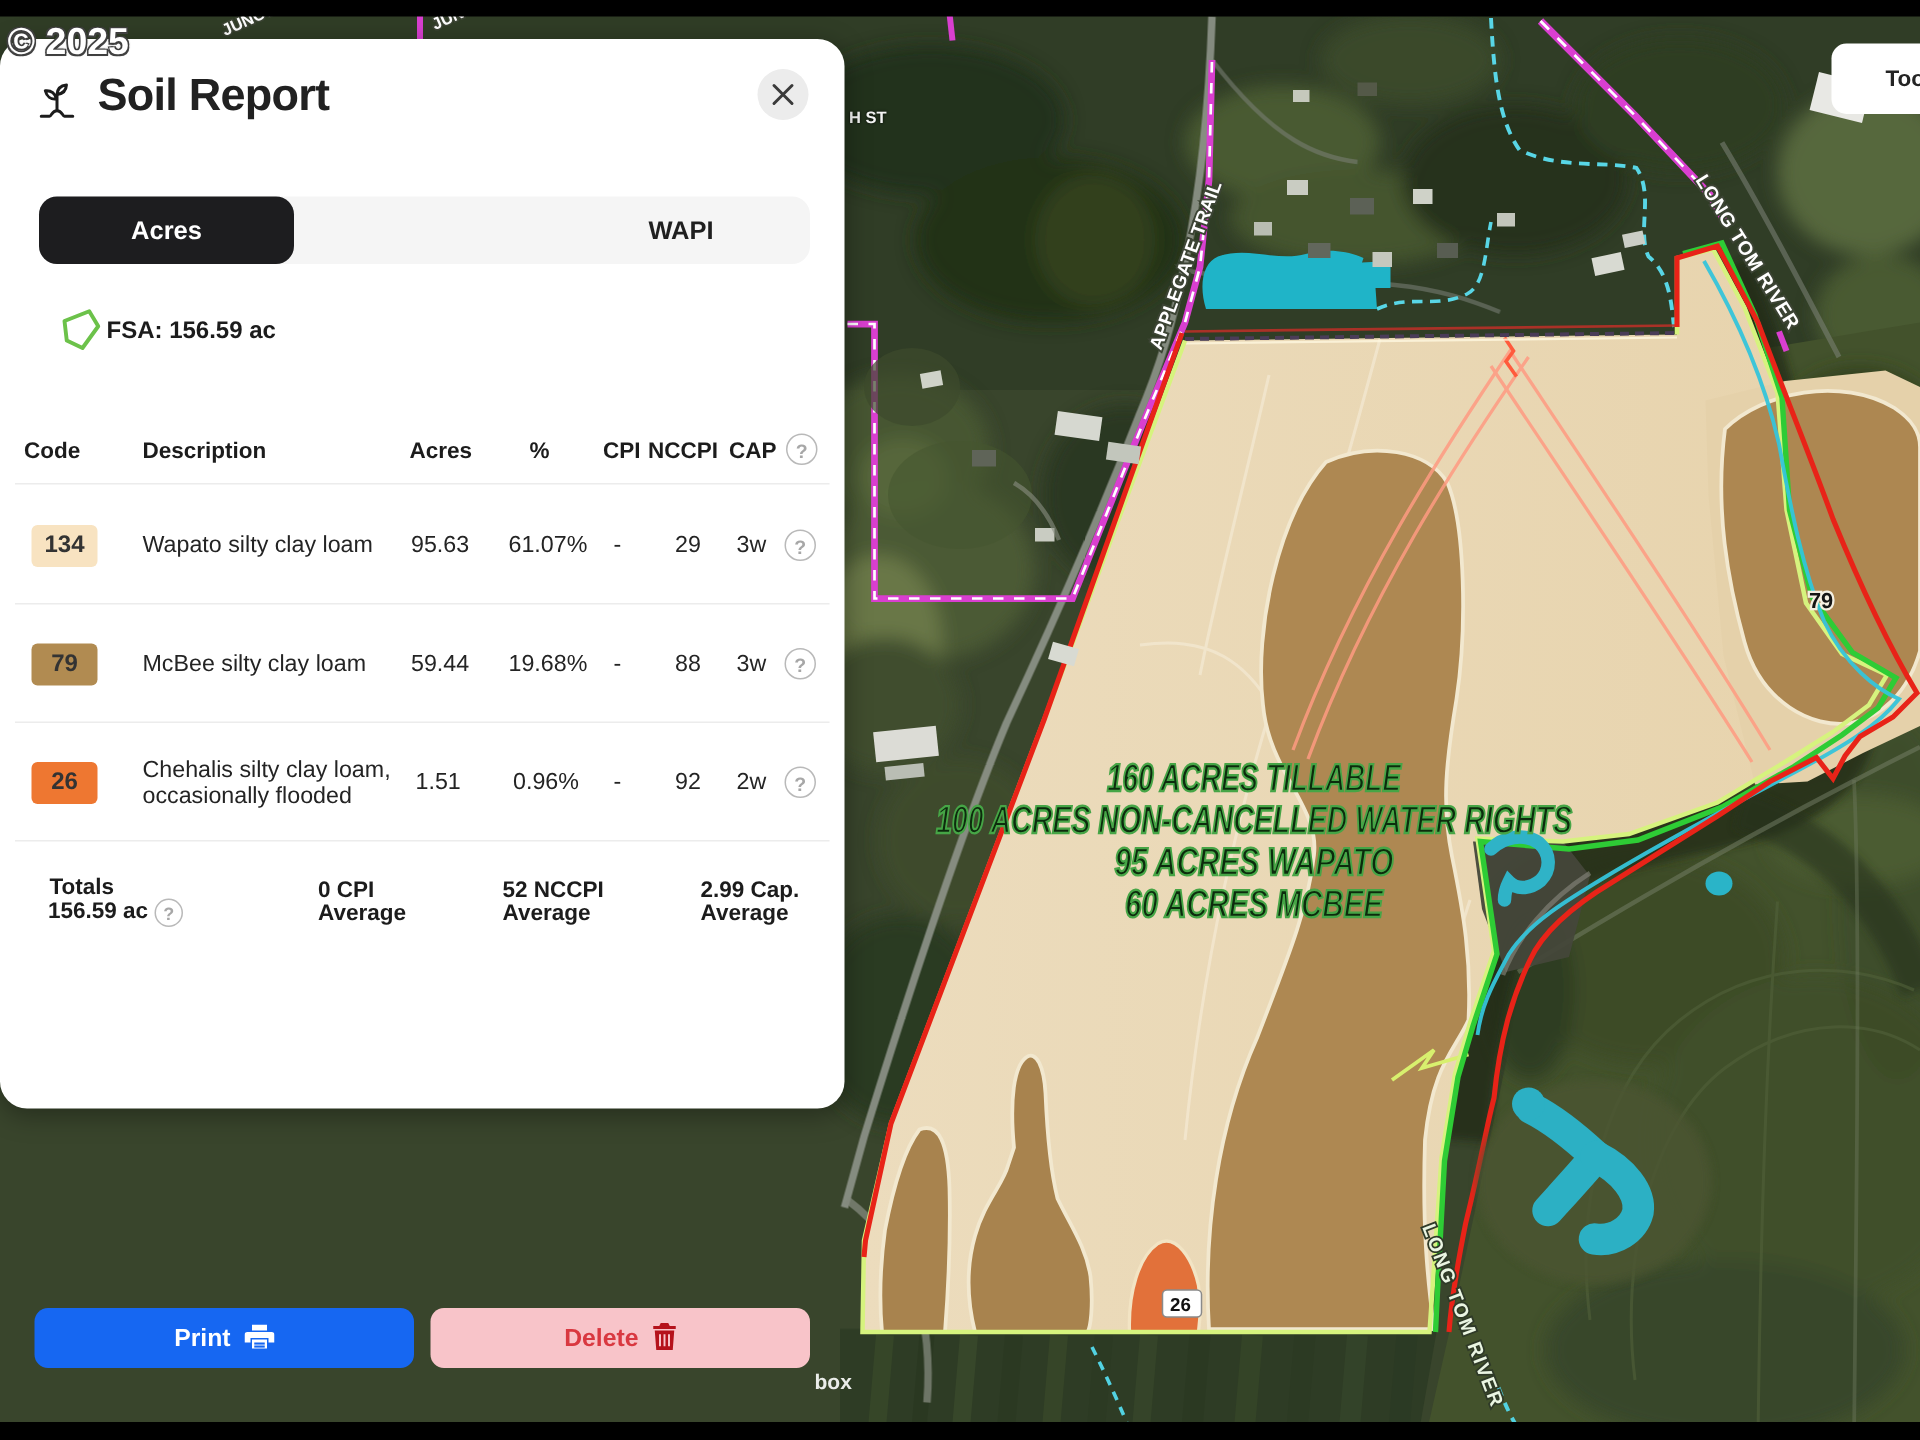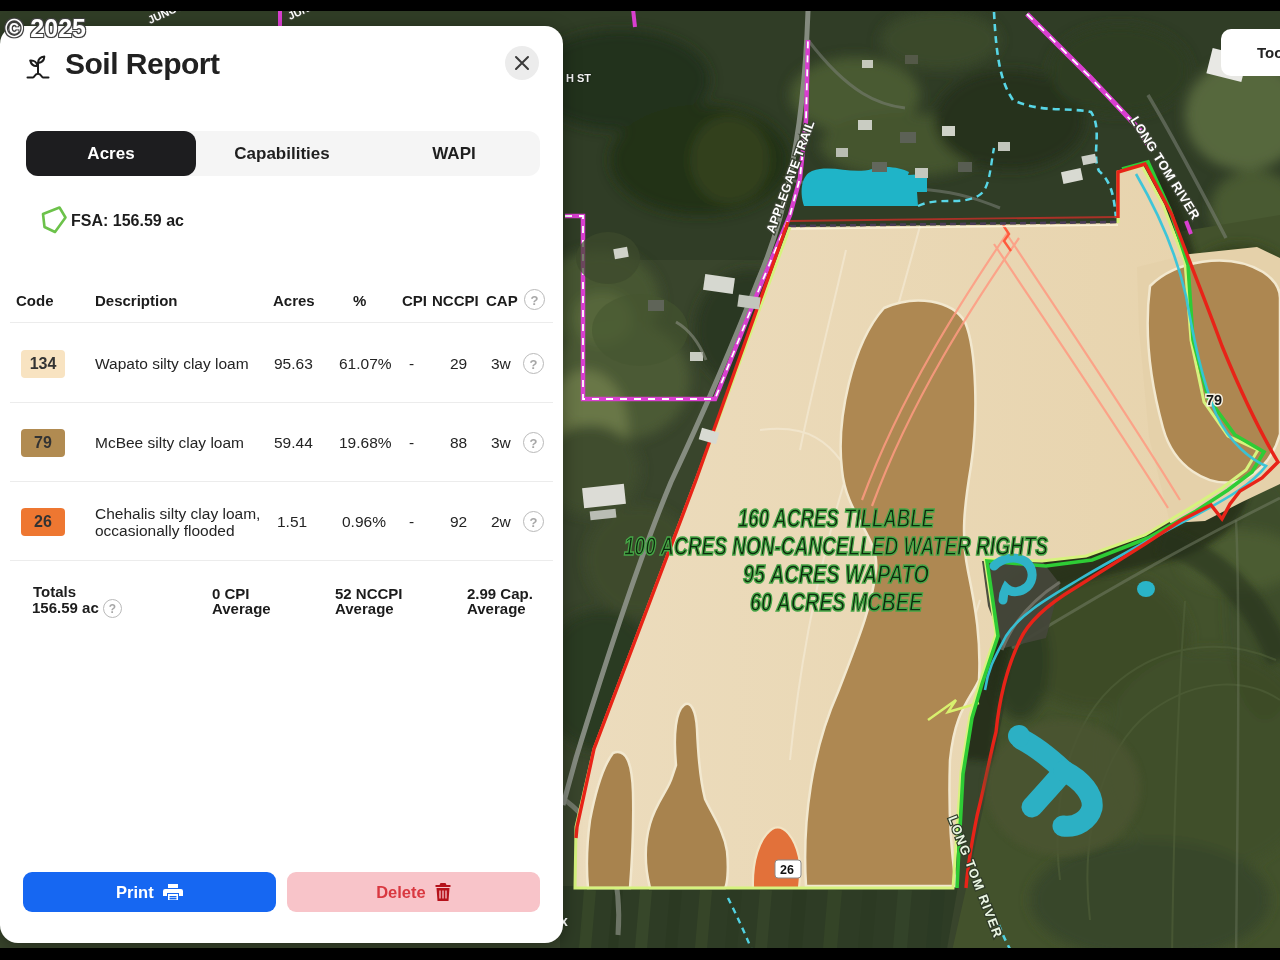--- a/index.html
+++ b/index.html
@@ -1,20 +1,20 @@
 <!DOCTYPE html>
 <html><head>
 <meta charset="utf-8">
 <style>
   html,body{margin:0;padding:0;width:1280px;height:960px;overflow:hidden;background:#3a4730;
     font-family:"Liberation Sans",sans-serif;}
   #stage{position:relative;width:1280px;height:960px;overflow:hidden;}
   #map{position:absolute;left:0;top:0;}
   
-  #panel{position:absolute;left:0;top:26px;width:563px;height:917px;background:#ffffff;
+  #panel{position:absolute;left:0;top:26px;width:563px;height:713px;background:#ffffff;
     border-radius:18px;box-shadow:0 4px 18px rgba(0,0,0,.35);}
   .ttl{position:absolute;left:65px;top:21px;font-size:30px;font-weight:700;color:#212121;letter-spacing:-.5px;}
   #closeB{position:absolute;left:505px;top:20px;width:34px;height:34px;border-radius:50%;background:#ececec;}
   #closeB svg{position:absolute;left:8px;top:8px;}
   #tabs{position:absolute;left:26px;top:105px;width:514px;height:45px;background:#f5f5f5;border-radius:12px;}
   #tabAcres{position:absolute;left:0;top:0;width:170px;height:45px;background:#1d1d1f;border-radius:12px;
     color:#fff;font-size:17px;font-weight:700;text-align:center;line-height:45px;}
   .tabL{position:absolute;top:0;height:45px;line-height:45px;font-size:17px;font-weight:700;color:#1f1f1f;text-align:center;}
   #fsaRow{position:absolute;left:40px;top:179px;}
   #fsaTxt{position:absolute;left:71px;top:186px;font-size:16px;font-weight:700;color:#1c1c1c;white-space:nowrap;}
@@ -267,21 +267,20 @@
       </g>
     </svg>
     <div class="ttl">Soil Report</div>
     <div id="closeB">
         <svg width="18" height="18" viewBox="0 0 18 18">
       <path d="M3 3 L15 15 M15 3 L3 15" stroke="#3a3a3a" stroke-width="2" stroke-linecap="round"></path>
         </svg>
     </div>
     <div id="tabs">
       <div id="tabAcres">Acres</div>
-      <div class="tabL" style="left:170px;width:172px;">Capabilities</div>
       <div class="tabL" style="left:342px;width:172px;">WAPI</div>
     </div>
     <svg id="fsaRow" width="28" height="30" viewBox="0 0 28 30">
       <path d="M3 9 L19.5 2.5 L25.5 12.5 L15 27 L4.5 22 Z" fill="#fff" stroke="#6cc24a" stroke-width="2.6" stroke-linejoin="round"></path>
     </svg>
     <div id="fsaTxt">FSA: 156.59 ac</div>
 
     <div class="hdr" style="left:16px;top:266px;">Code</div>
     <div class="hdr" style="left:95px;top:266px;">Description</div>
     <div class="hdr" style="left:273px;top:266px;">Acres</div>

